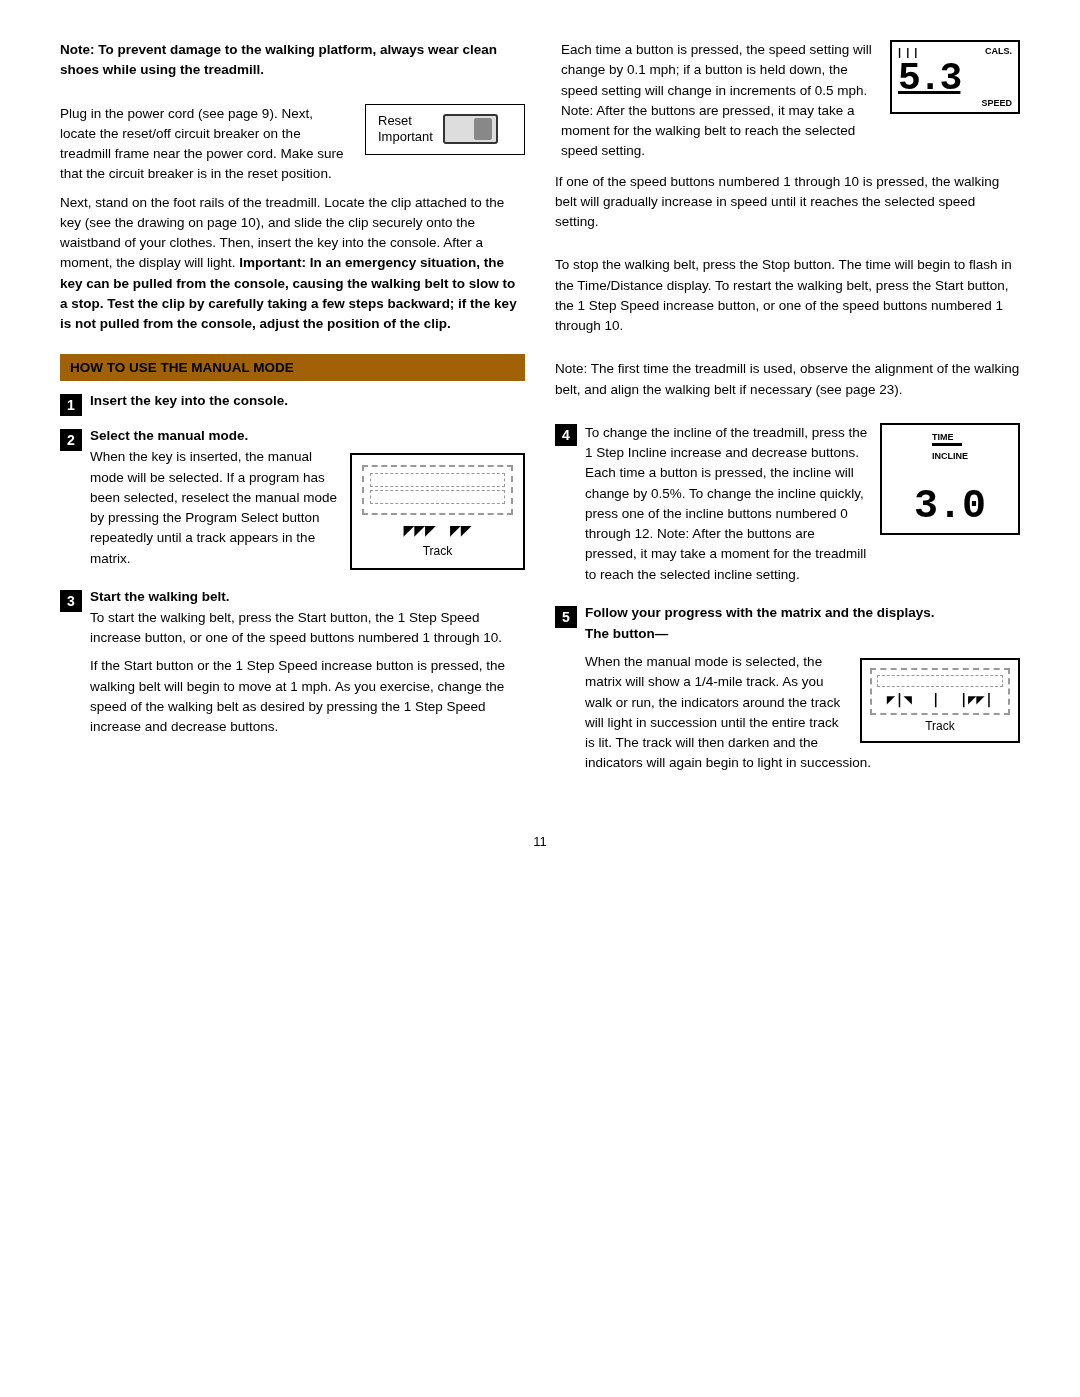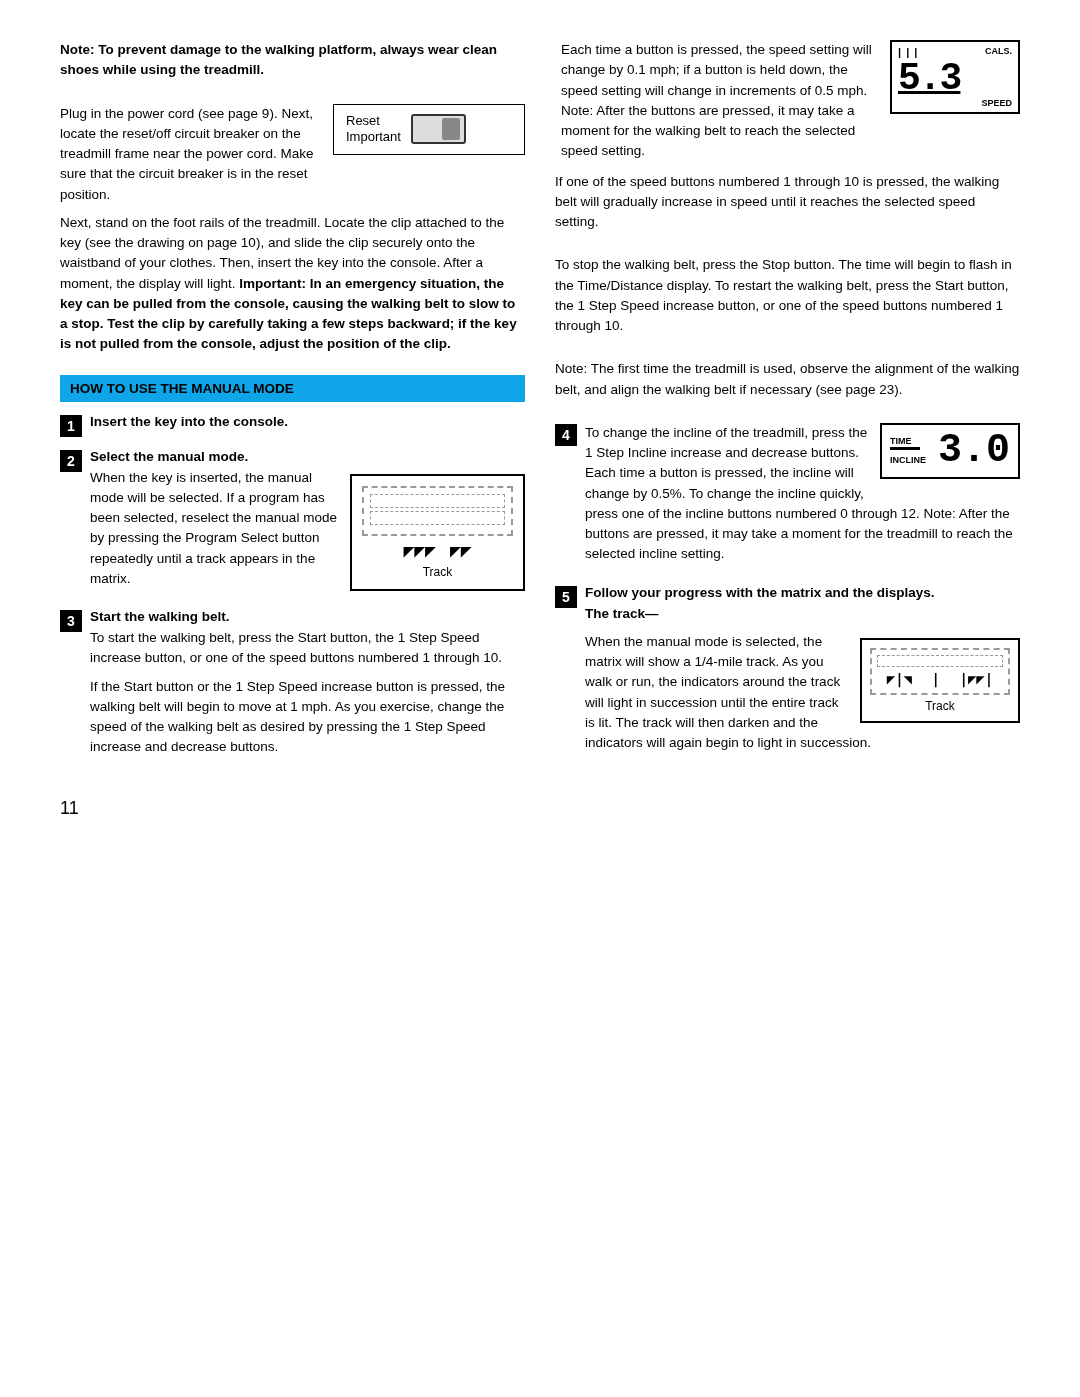--- a/index.html
+++ b/index.html
@@ -39,21 +39,21 @@
 
     
     .reset-figure {
       display: flex;
       align-items: center;
       gap: 10px;
       float: right;
       margin: 0 0 10px 15px;
       border: 1.5px solid #000;
       padding: 8px 12px;
-      width: 192px;
+      width: 160px;
     }
     .reset-figure .label {
       font-size: 13px;
       line-height: 1.3;
     }
     .reset-figure .switch-img {
       width: 55px;
       height: 30px;
       border: 2px solid #333;
       border-radius: 3px;
@@ -98,21 +98,21 @@
       text-decoration: underline;
     }
     .speed-display .speed-label {
       font-size: 9px;
       font-weight: bold;
       text-align: right;
     }
 
     
     .manual-mode-header {
-      background: #0ea5e9;
+      background: #a16207;
       padding: 6px 10px;
       font-weight: bold;
       font-size: 13.5px;
       text-transform: uppercase;
       margin-bottom: 12px;
       margin-top: 20px;
     }
 
     
     .step {
@@ -169,21 +169,22 @@
     .incline-display {
       float: right;
       margin: 0 0 10px 10px;
       border: 2px solid #000;
       width: 140px;
       padding: 6px 8px;
     }
     .incline-display .row {
       display: flex;
       align-items: center;
-      gap: 0;
+      gap: 24px;
+      flex-direction: column;
     }
     .incline-display .label-col {
       font-size: 9px;
       font-weight: bold;
       text-transform: uppercase;
       line-height: 1.4;
     }
     .incline-display .number {
       font-size: 40px;
       font-weight: bold;
@@ -208,23 +209,23 @@
       float: right;
     }
 
     .clearfix::after {
       content: '';
       display: table;
       clear: both;
     }
 
     .page-number {
-      text-align: left;
-      margin-top: 20px;
-      font-size: 18px;
+      text-align: center;
+      margin-top: 40px;
+      font-size: 13px;
     }
 
     .right-top-para {
       margin-bottom: 10px;
       margin-left: 6px;
     }
   </style>
 </head>
 <body>
 
@@ -337,21 +338,21 @@
           <p>To change the incline of the treadmill, press the 1 Step Incline increase and decrease buttons. Each time a button is pressed, the incline will change by 0.5%. To change the incline quickly, press one of the incline buttons numbered 0 through 12. Note: After the buttons are pressed, it may take a moment for the treadmill to reach the selected incline setting.</p>
         </div>
       </div>
     </div>
 
     
     <div class="step">
       <div class="step-number">5</div>
       <div class="step-content">
         <div class="step-title bold">Follow your progress with the matrix and the displays.</div>
-        <p class="bold">The track—</p>
+        <p class="bold">The button—</p>
 
         <div class="clearfix">
 
           <div class="track-figure-2">
             <div style="border:2px dashed #999; padding:5px; margin-bottom:4px;">
               <div style="border:1px dashed #999; height:12px; margin-bottom:3px;"></div>
               <div style="display:flex; justify-content:space-around; align-items:center; height:18px; font-family:monospace; font-size:14px; font-weight:bold;">
                 <span>◤|◥</span>
                 <span>|</span>
                 <span>|◤◤|</span>

